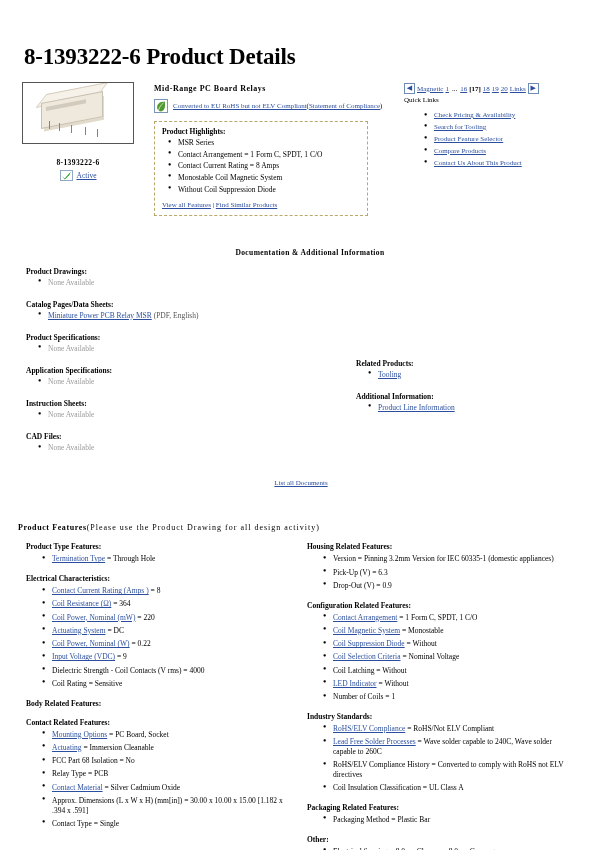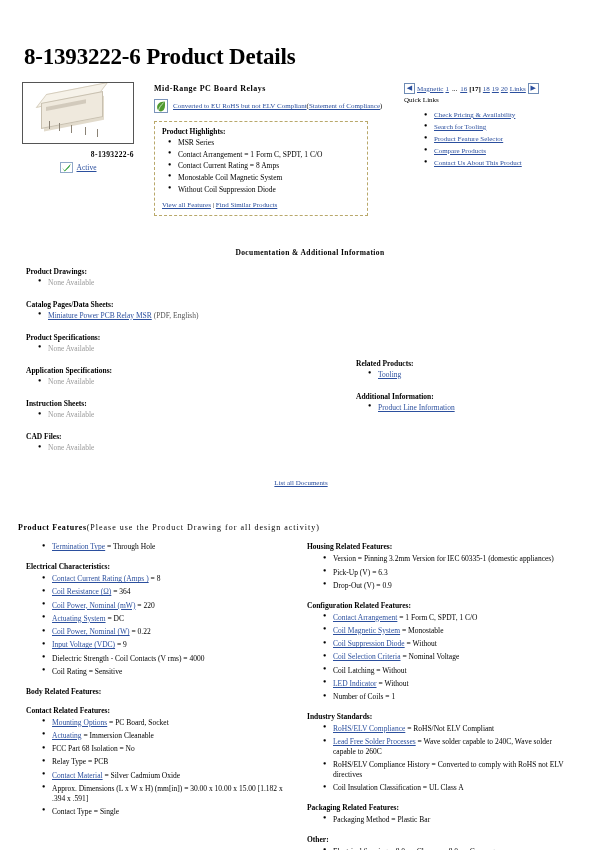--- a/index.html
+++ b/index.html
@@ -55,25 +55,25 @@
     background:#f6f2e9; transform: skewY(-11deg) skewX(-42deg);
     border:1px solid #d4ccbc;
   }
   .relay-pins{
     position:absolute; left:24px; top:38px; width:56px; height:10px;
   }
   .relay-pins i{
     position:absolute; display:block; width:1px; height:8px; background:#8a8275;
   }
   .part-no {
-    text-align: right;
+    text-align: center;
     font-size: 7.5px;
     font-weight: bold;
     letter-spacing: .4px;
-    margin-top: 6px;
+    margin-top: 14px;
     width: 112px;
   }
   .status-row {
     display: flex; align-items: center; gap: 4px;
     margin-top: 3px; width: 112px; justify-content: center;
   }
   .chk-box {
     width: 13px; height: 11px;
     border: 1px solid #8fa8c8;
     background: #fff;
@@ -311,20 +311,21 @@
     <a href="#">List all Documents</a>
   </div>
 
   <div class="features-heading">
     <b>Product Features</b><span>(Please use the Product Drawing for all design activity)</span>
   </div>
 
   <div class="feat-cols">
     <div class="feat-col left" id="feat-left">
         <div class="feat-group">
+          <h3>Product Type Features:</h3>
           <ul>
             <li><a href="#">Termination Type</a><span> = Through Hole</span></li>
           </ul>
         </div>
         <div class="feat-group">
           <h3>Electrical Characteristics:</h3>
           <ul>
             <li><a href="#">Contact Current Rating (Amps )</a><span> = 8</span></li>
             <li><a href="#">Coil Resistance (Ω)</a><span> = 364</span></li>
             <li><a href="#">Coil Power, Nominal (mW)</a><span> = 220</span></li>

